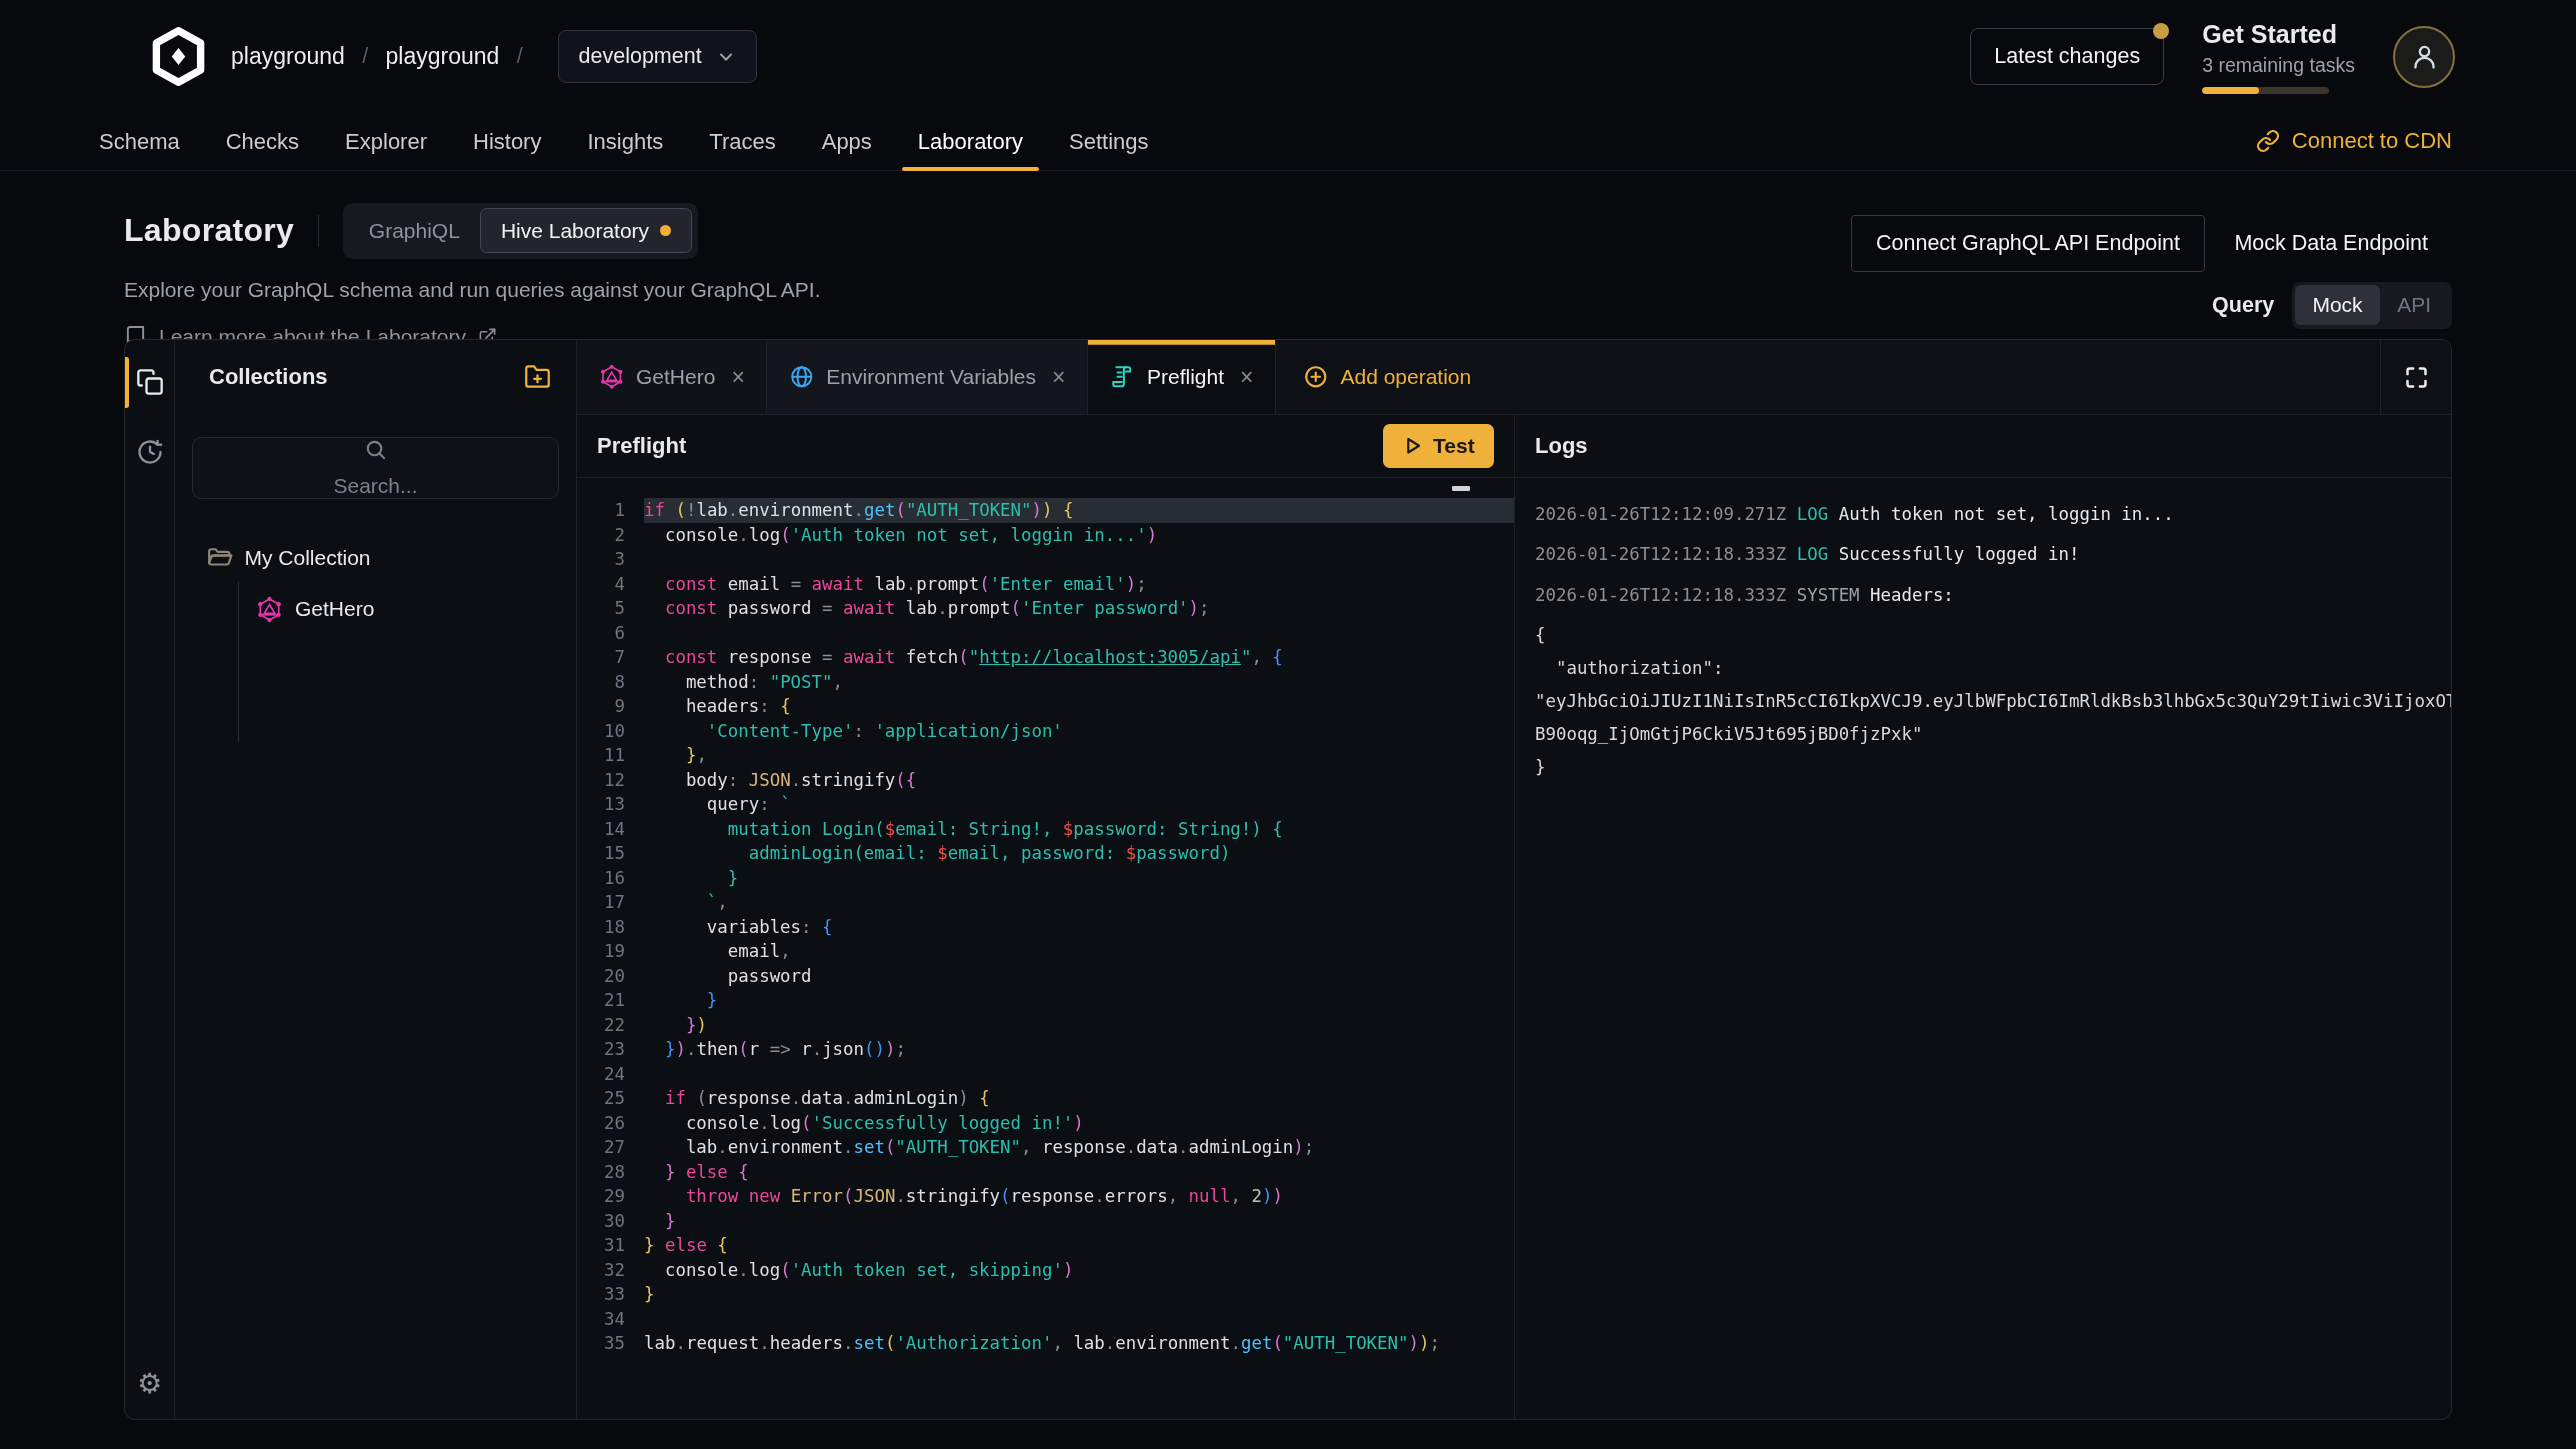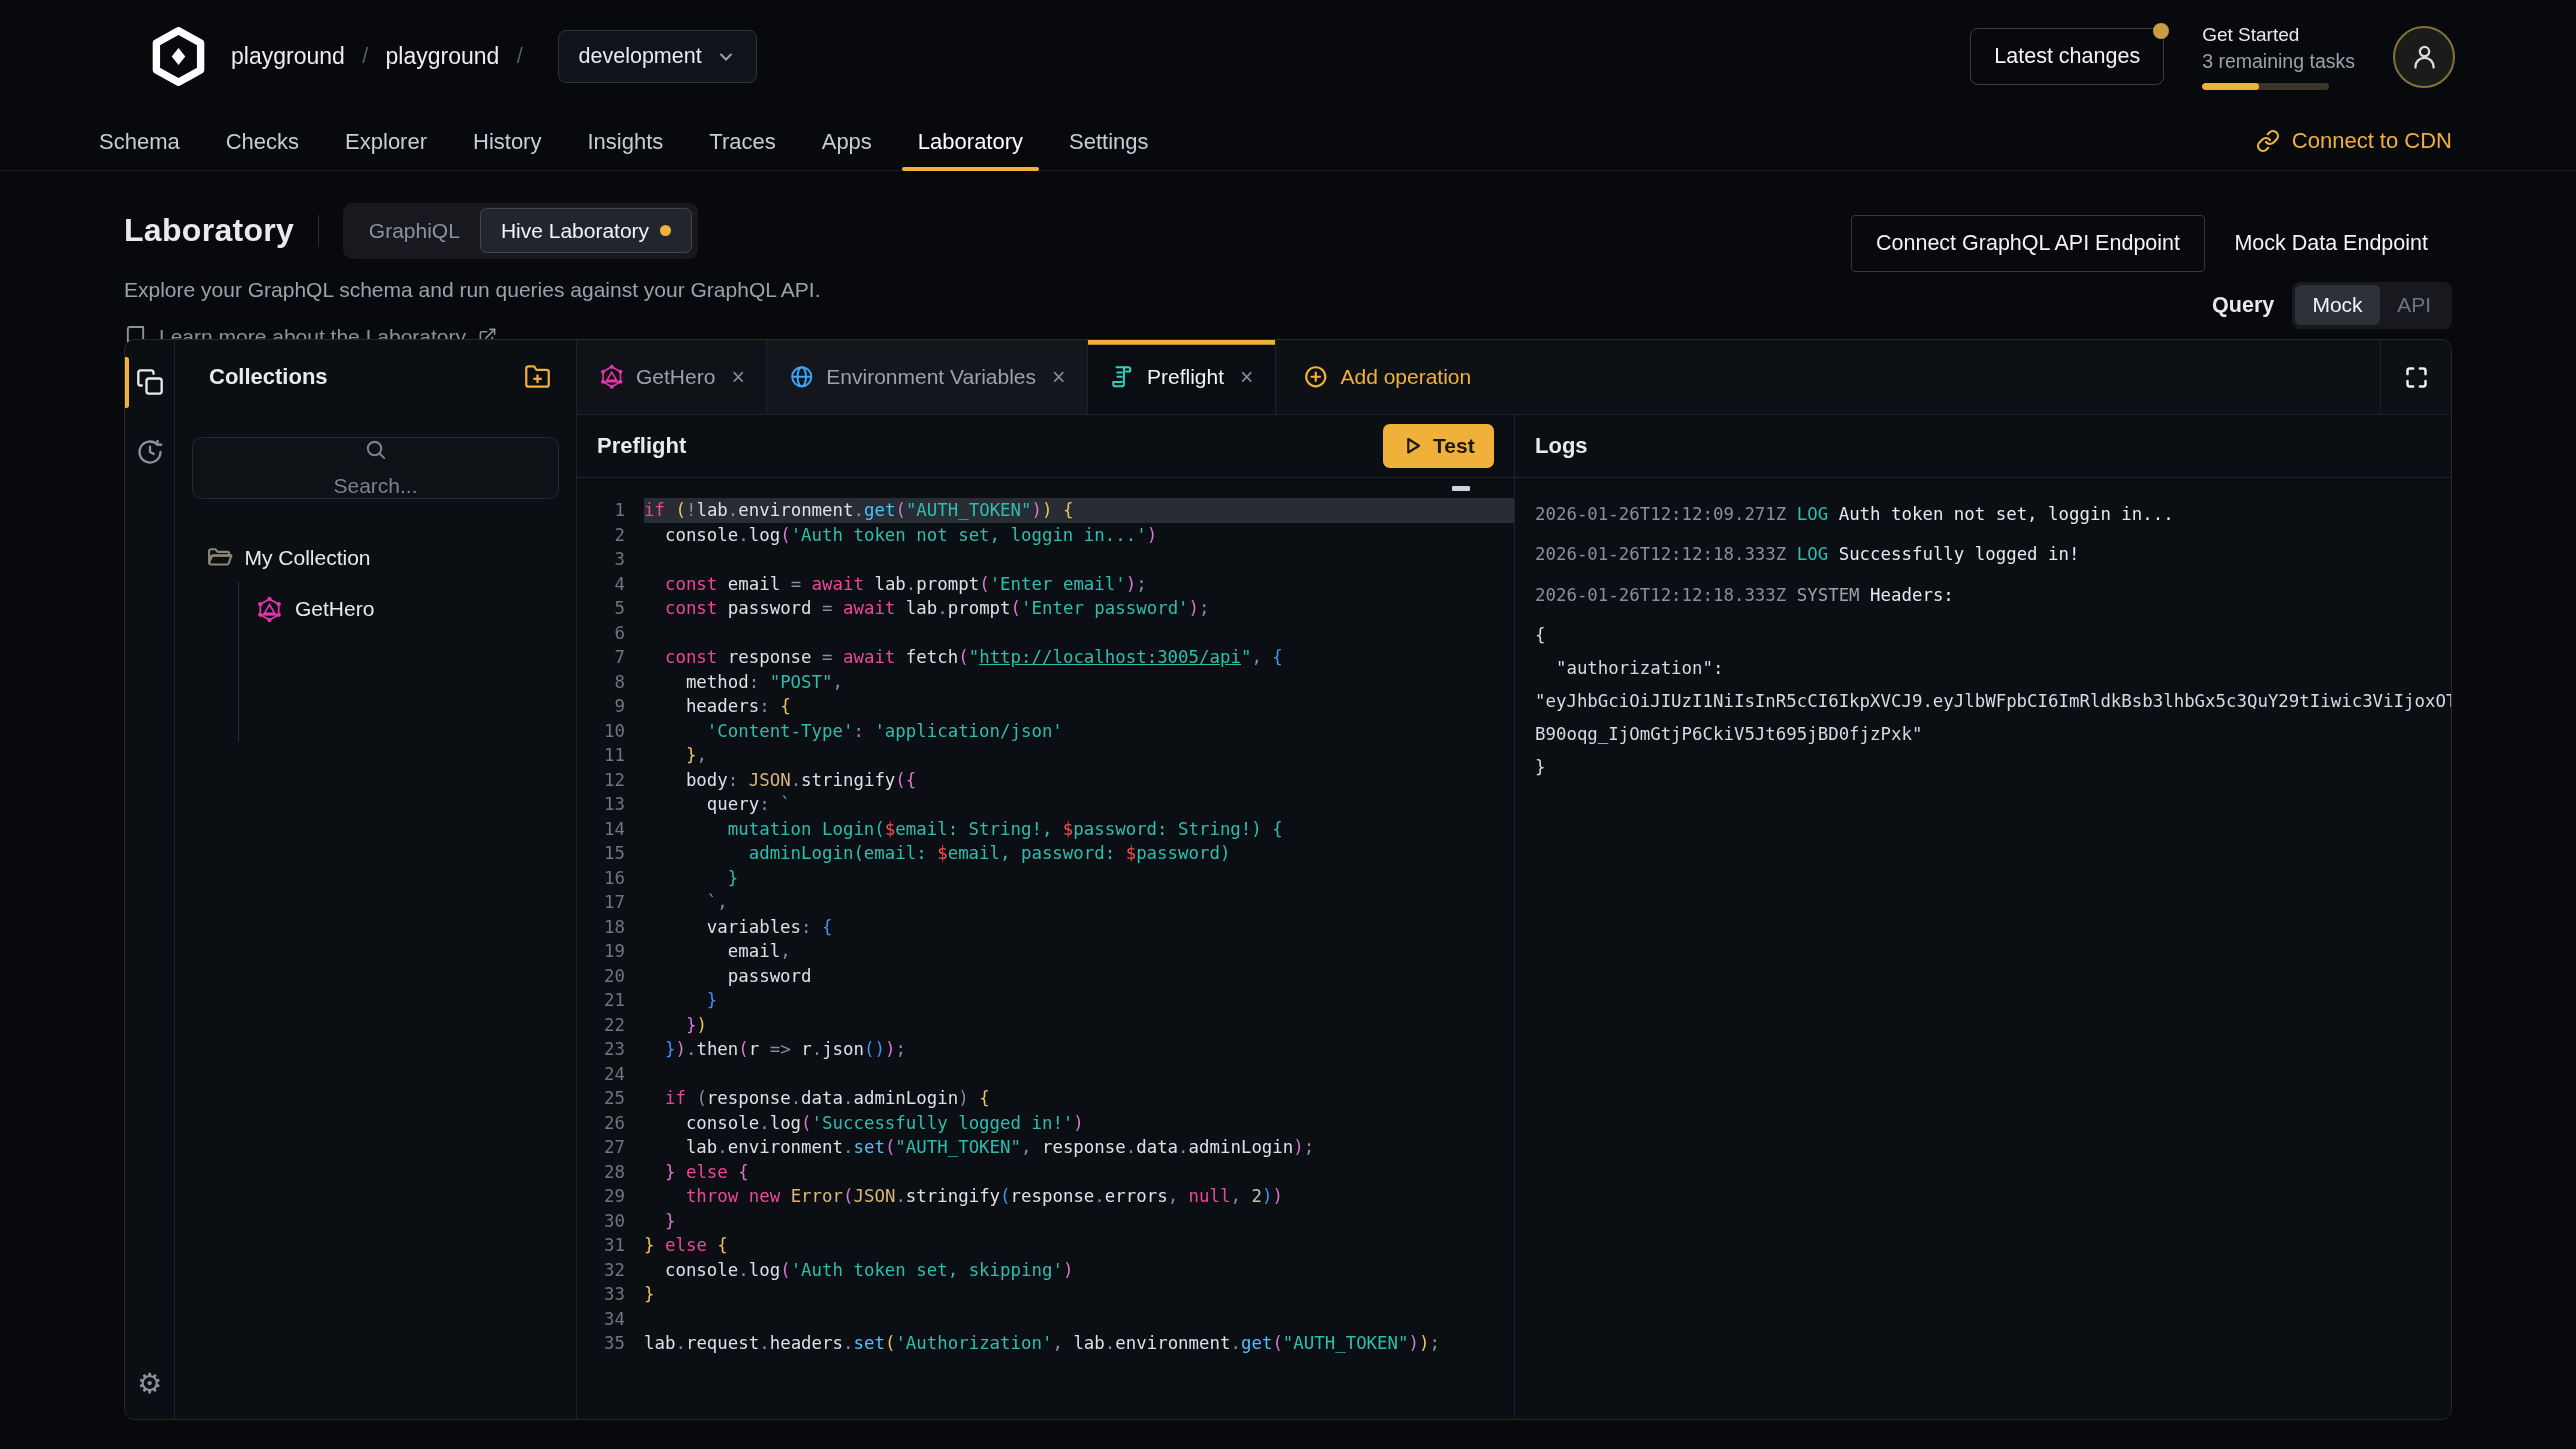--- a/index.html
+++ b/index.html
@@ -15,21 +15,21 @@
   .crumb-sep { color:#575e68; margin:0 17.4px; font-size:21.5px; }
   .target-select { display:flex; align-items:center; gap:14.8px; margin-left:17.4px;
     border:1.3px solid #30343c; border-radius:8px; padding:13.4px 20px; font-size:21.5px;
     background:#101319; cursor:pointer; }
   .header-right { margin-left:auto; display:flex; align-items:center; gap:38px; }
   .latest-btn { position:relative; border:1.3px solid #3a3f47; border-radius:8px;
     padding:14.8px 23px; font-size:21.5px; color:#f2f4f7; background:transparent; }
   .latest-dot { position:absolute; top:-6.7px; right:-5.4px; width:16px; height:16px;
     border-radius:50%; background:#c79c43; }
   .getstarted { line-height:1.25; }
-  .gs-title { font-size:19px; font-weight:400; }
+  .gs-title { font-size:25px; font-weight:700; }
   .gs-sub { font-size:19.5px; color:#9aa2ad; margin-top:2.7px; }
   .gs-bar { margin-top:9.4px; width:127px; height:7.4px; border-radius:4px; background:#3a342c; overflow:hidden; }
   .gs-fill { height:100%; background:#f0b13a; border-radius:4px; }
   .avatar { width:62px; height:62px; border-radius:50%; background:#1b1c1a;
     border:2px solid #85713c; display:flex; align-items:center; justify-content:center; }
 
   
   .nav { position:absolute; top:113px; left:0; right:0; height:58px;
     border-bottom:1.3px solid #191c22; display:flex; align-items:stretch; padding-left:76px; }
   .nav-item { display:flex; align-items:center; padding:0 23px; font-size:22px;

